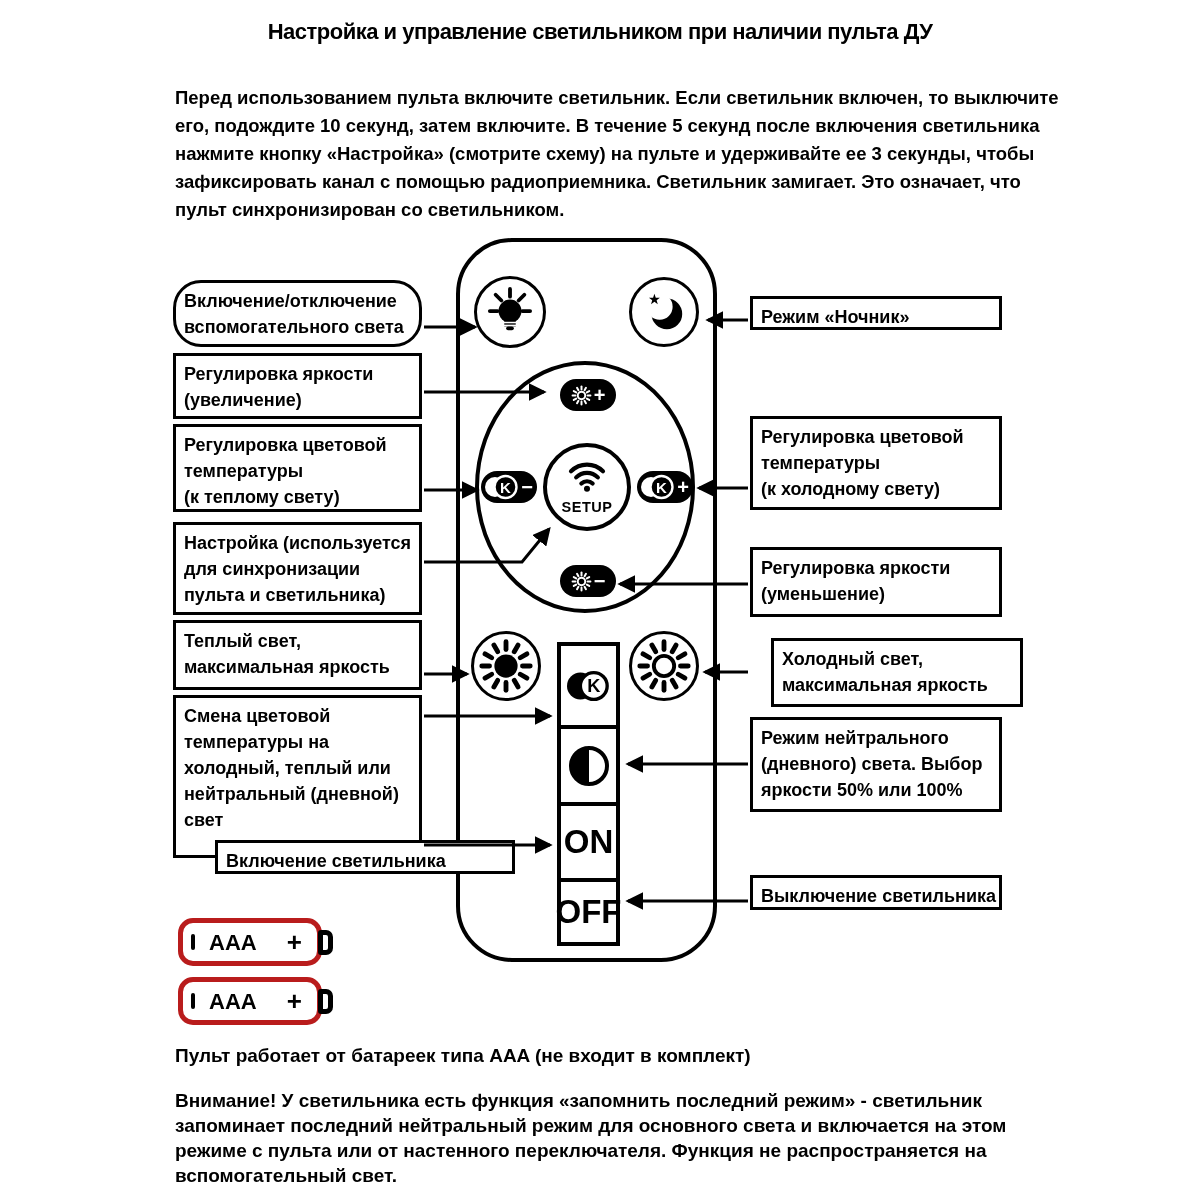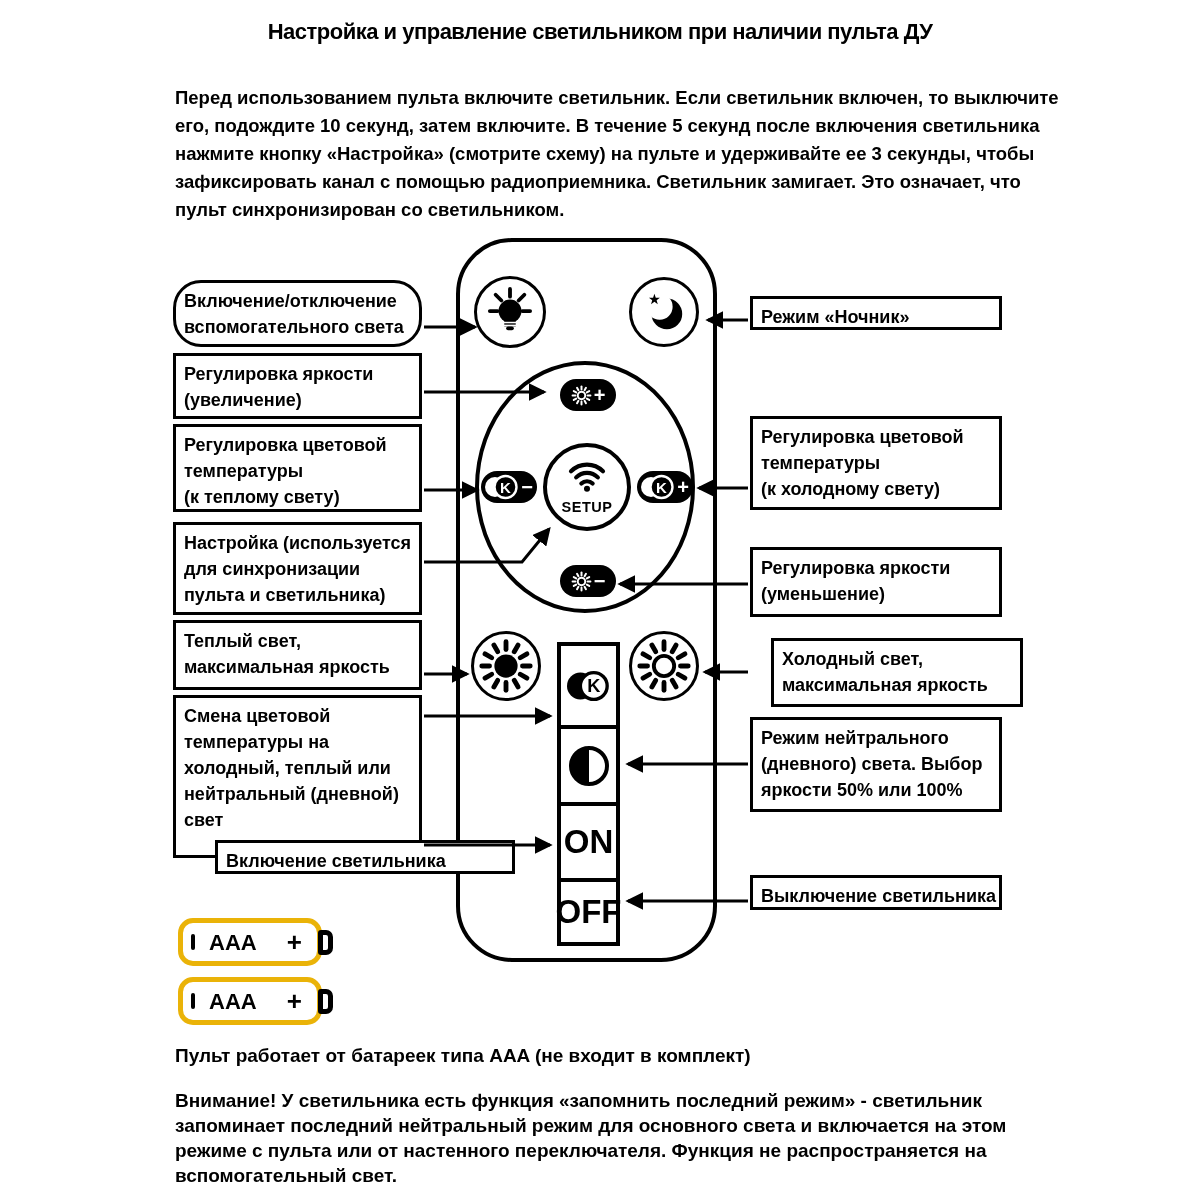--- a/index.html
+++ b/index.html
@@ -47,21 +47,21 @@
     display:flex; flex-direction:column;
   }
   .cell { display:flex; align-items:center; justify-content:center; box-sizing:border-box; }
   .cell + .cell { border-top:4px solid #000; }
   .onoff { font-size:33px;text-align:right; }
   .half-circle {
     width:40px; height:40px; border:4px solid #000; border-radius:50%; box-sizing:border-box;
     background:linear-gradient(90deg,#000 0 50%,#fff 50% 100%);
   }
   .battery {
-    position:absolute; width:144px; height:48px; border:5px solid #eab308; border-radius:15px;
+    position:absolute; width:144px; height:48px; border:5px solid #b91c1c; border-radius:15px;
     background:#fff; box-sizing:border-box;
   }
   .battery .term { position:absolute; left:8px; top:11px; width:4px; height:16px; background:#000; border-radius:2px; }
   .battery .aaa { position:absolute; left:26px; top:7px; font-size:22px; }
   .battery .plus { position:absolute; right:15px; top:4px; font-size:26px; }
   .battery .nub {
     position:absolute; right:-16px; top:7px; width:15px; height:25px;
     border:5px solid #000; border-radius:3px 7px 7px 3px; background:#fff; box-sizing:border-box;
   }
   svg text { font-family:"Liberation Sans", sans-serif; font-weight:bold; }

